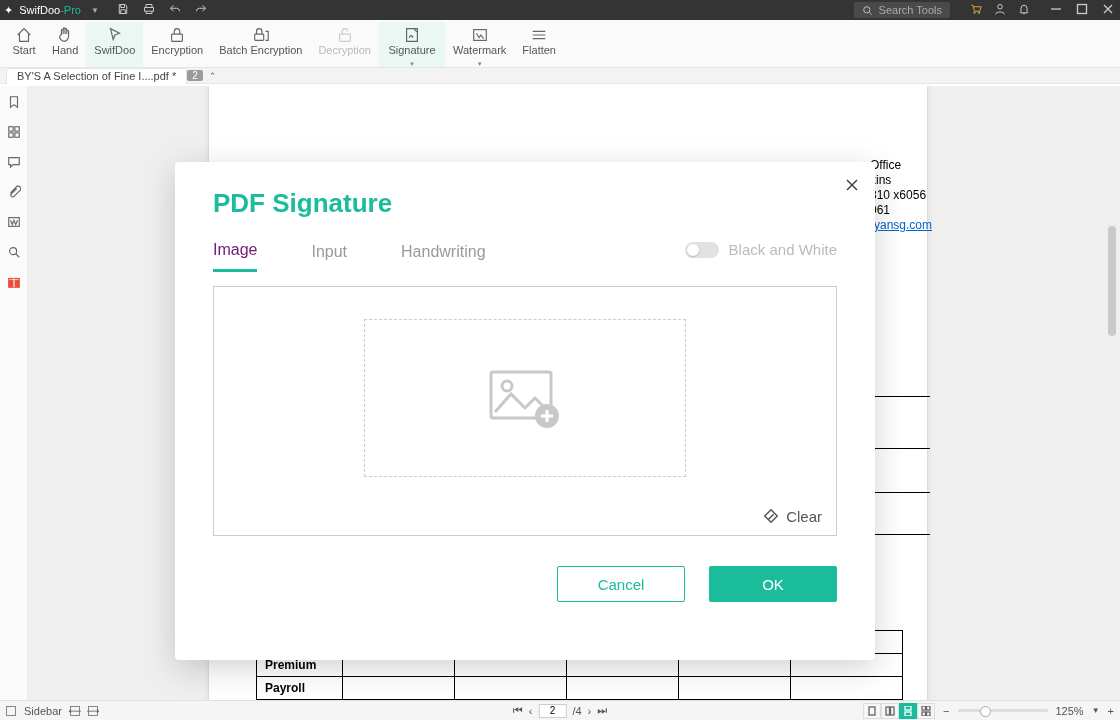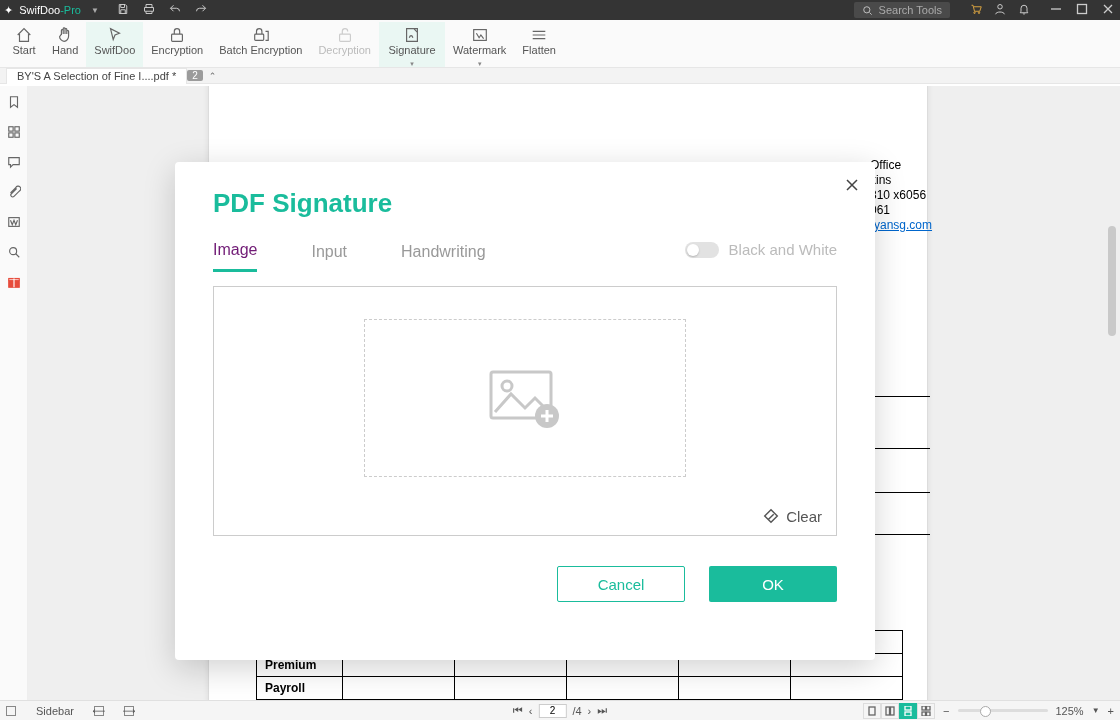--- a/index.html
+++ b/index.html
@@ -76,21 +76,21 @@
   .modal .canvas { border:1px solid #ccc; margin-top:14px; height:250px; position:relative; background:#fff; }
   .modal .dropzone { position:absolute; top:32px; left:50%; transform:translateX(-50%); width:322px; height:158px; border:1.5px dashed #ccc; display:flex; align-items:center; justify-content:center; cursor:pointer; }
   .modal .clear { position:absolute; bottom:10px; right:14px; display:flex; align-items:center; gap:6px; font-size:15px; color:#555; cursor:pointer; }
   .modal .actions { display:flex; justify-content:flex-end; gap:24px; margin-top:30px; }
   .modal .btn { width:128px; height:36px; font-size:15px; border-radius:2px; cursor:pointer; display:flex; align-items:center; justify-content:center; }
   .modal .btn.cancel { background:#fff; border:1px solid #1abc9c; color:#1abc9c; }
   .modal .btn.ok { background:#1abc9c; border:none; color:#fff; }
 
   
   .statusbar { position:absolute; bottom:0; left:0; right:0; height:20px; background:#f5f5f5; border-top:1px solid #e0e0e0; display:flex; align-items:center; font-size:11px; color:#555; padding:0 6px; }
-  .statusbar .sb-left { display:flex; align-items:center; gap:20px; }
+  .statusbar .sb-left { display:flex; align-items:center; gap:8px; }
   .statusbar .sb-center { position:absolute; left:50%; transform:translateX(-50%); display:flex; align-items:center; gap:6px; }
   .statusbar .sb-center .pnum { width:28px; height:14px; border:1px solid #ccc; text-align:center; font-size:10px; background:#fff; }
   .statusbar .sb-right { position:absolute; right:6px; display:flex; align-items:center; gap:8px; }
   .statusbar .viewbtns { display:flex; gap:0; }
   .statusbar .viewbtns .vb { width:18px; height:16px; border:1px solid #ddd; display:flex; align-items:center; justify-content:center; }
   .statusbar .viewbtns .vb.active { background:#1abc9c; border-color:#1abc9c; }
   .statusbar .zoom-track { width:90px; height:3px; background:#ddd; border-radius:2px; position:relative; }
   .statusbar .zoom-track::after { content:''; position:absolute; left:22px; top:-3px; width:9px; height:9px; background:#fff; border:1px solid #aaa; border-radius:50%; }
   .statusbar .sq { width:10px; height:10px; border:1px solid #888;  }
   .statusbar .plusminus { width:10px; height:10px; border:1px solid #888; display:flex; align-items:center; justify-content:center; font-size:9px; }

